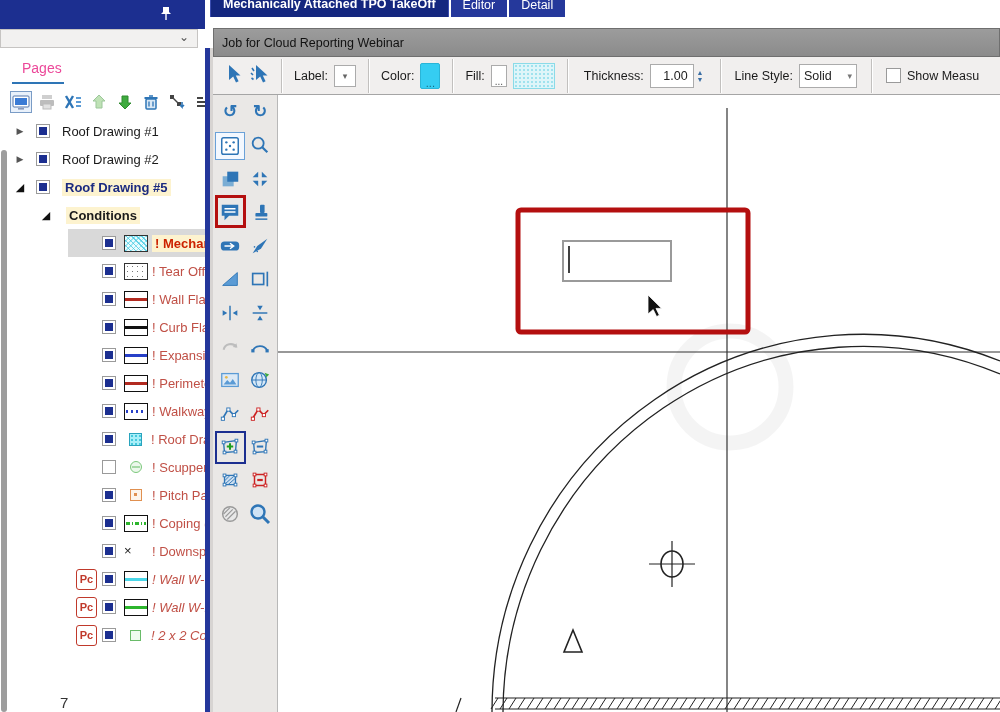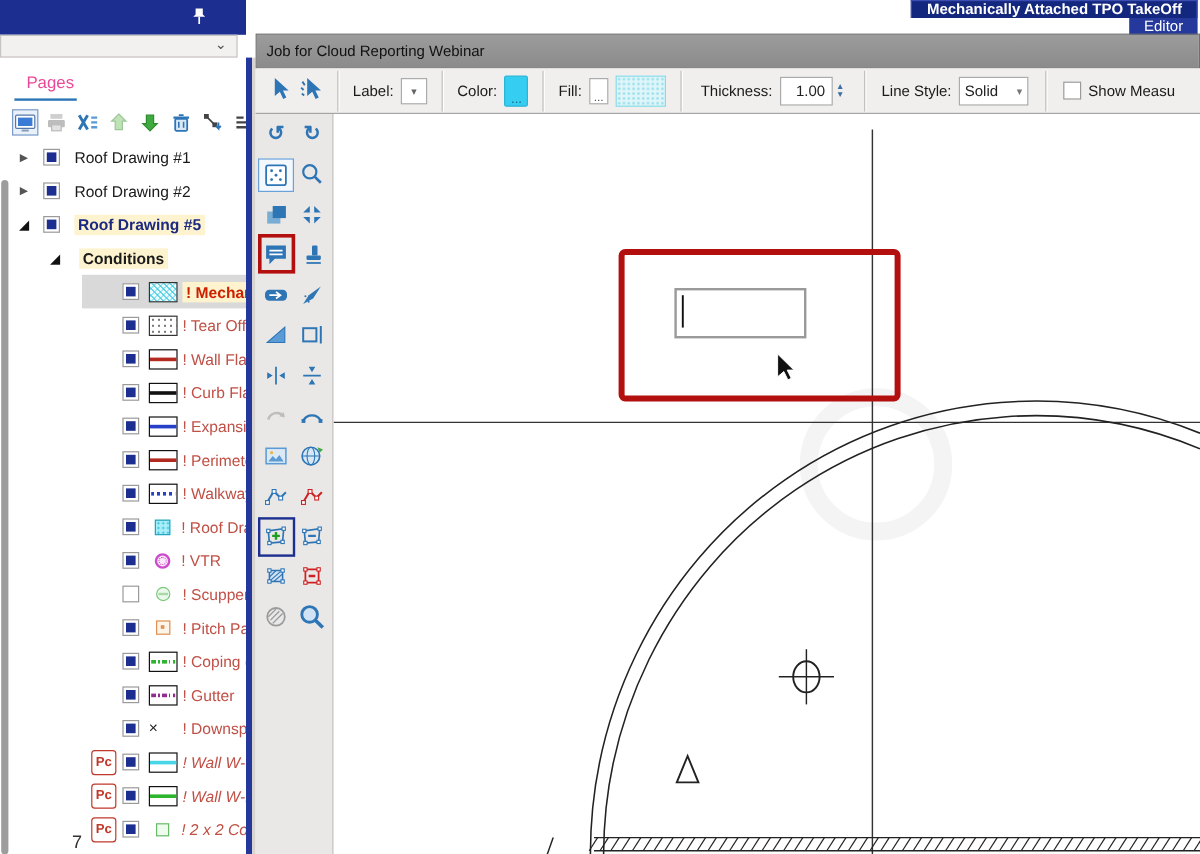--- a/index.html
+++ b/index.html
@@ -64,21 +64,21 @@
   .sw-circ-magenta::after{content:"";position:absolute;inset:1px;border:1px dotted #cc4ccc;border-radius:50%;}
   .sw-circ-green{width:12px;height:12px;margin:0 6px;border:1.5px solid #7cc87c;border-radius:50%;background:#ecf8ec;}
   .sw-circ-green::after{content:"";position:absolute;left:1px;right:1px;top:50%;height:1.5px;margin-top:-1px;background:#a7d9a7;}
   .sw-sq-orange{width:12px;height:12px;margin:0 6px;border:1.5px solid #e09050;background:#fdf4ea;}
   .sw-sq-orange::after{content:"";position:absolute;left:3px;top:3px;width:3px;height:3px;background:#e09050;}
   .sw-sq-green{width:11px;height:11px;margin:0 6px;border:1.5px solid #69bb69;background:#effbef;}
   
   .sb-edge{position:absolute;left:205px;top:48px;width:5px;height:664px;background:#24379b;}
   .splitter{position:absolute;left:210px;top:48px;width:3px;height:664px;background:#d7d4d2;}
   
-  #tabbar{position:absolute;left:210px;top:0;width:790px;height:17px;background:#fff;display:flex;align-items:flex-end;flex-direction:column;}
+  #tabbar{position:absolute;left:210px;top:0;width:790px;height:17px;background:#fff;display:flex;align-items:flex-end;}
   .tab{color:#fff;font-size:12.5px;padding:0 12px;display:flex;align-items:center;margin-right:2px;}
   .tab.active{background:#14277f;height:26px;font-weight:bold;border:1px solid #3b4db0;border-bottom:none;}
   .tab.inactive{background:#25389b;height:24px;}
   
   #jobbar{position:absolute;left:213px;top:28px;width:787px;height:29px;
           background:linear-gradient(#9c9c9c,#8b8b8b);border:1px solid #6f6f6f;box-sizing:border-box;
           display:flex;align-items:center;color:#111;font-size:12.5px;padding-left:8px;}
   
   #toolbar{position:absolute;left:213px;top:57px;width:787px;height:38px;background:#f1efee;
            border-bottom:1px solid #a5a5a5;box-sizing:border-box;display:flex;align-items:center;overflow:hidden;}
@@ -259,48 +259,36 @@
           <span class="sw sw-dash sw-dash-blue"></span>
           <span class="lbl">! Walkway</span>
         </div>
         <div class="trow k-cond" style="padding-left: 102px;">
           <span class="cb on"></span>
           <span style="width: 8px; flex: 0 0 auto;"></span>
           <span class="sw sw-sq-cyan"></span>
           <span class="lbl">! Roof Dra</span>
         </div>
         <div class="trow k-cond" style="padding-left: 102px;">
-          <span class="cb on"></span>
-          <span style="width: 8px; flex: 0 0 auto;"></span>
-          <span class="sw sw-circ-magenta"></span>
-          <span class="lbl">! VTR</span>
-        </div>
-        <div class="trow k-cond" style="padding-left: 102px;">
           <span class="cb"></span>
           <span style="width: 8px; flex: 0 0 auto;"></span>
           <span class="sw sw-circ-green"></span>
           <span class="lbl">! Scupper</span>
         </div>
         <div class="trow k-cond" style="padding-left: 102px;">
           <span class="cb on"></span>
           <span style="width: 8px; flex: 0 0 auto;"></span>
           <span class="sw sw-sq-orange"></span>
           <span class="lbl">! Pitch Par</span>
         </div>
         <div class="trow k-cond" style="padding-left: 102px;">
           <span class="cb on"></span>
           <span style="width: 8px; flex: 0 0 auto;"></span>
           <span class="sw sw-dash sw-dash-green"></span>
           <span class="lbl">! Coping (</span>
-        </div>
-        <div class="trow k-cond" style="padding-left: 102px;">
-          <span class="cb on"></span>
-          <span style="width: 8px; flex: 0 0 auto;"></span>
-          <span class="sw sw-dash sw-dash-purple"></span>
-          <span class="lbl">! Gutter</span>
         </div>
         <div class="trow k-cond" style="padding-left: 102px;">
           <span class="cb on"></span>
           <span style="width: 8px; flex: 0 0 auto;"></span>
           <span class="sw sw-x-mark">×</span>
           <span class="lbl">! Downsp</span>
         </div>
         <div class="trow k-cond-italic" style="padding-left: 76px;">
           <span class="pcb">Pc</span>
           <span style="width: 5px; flex: 0 0 auto;"></span>

